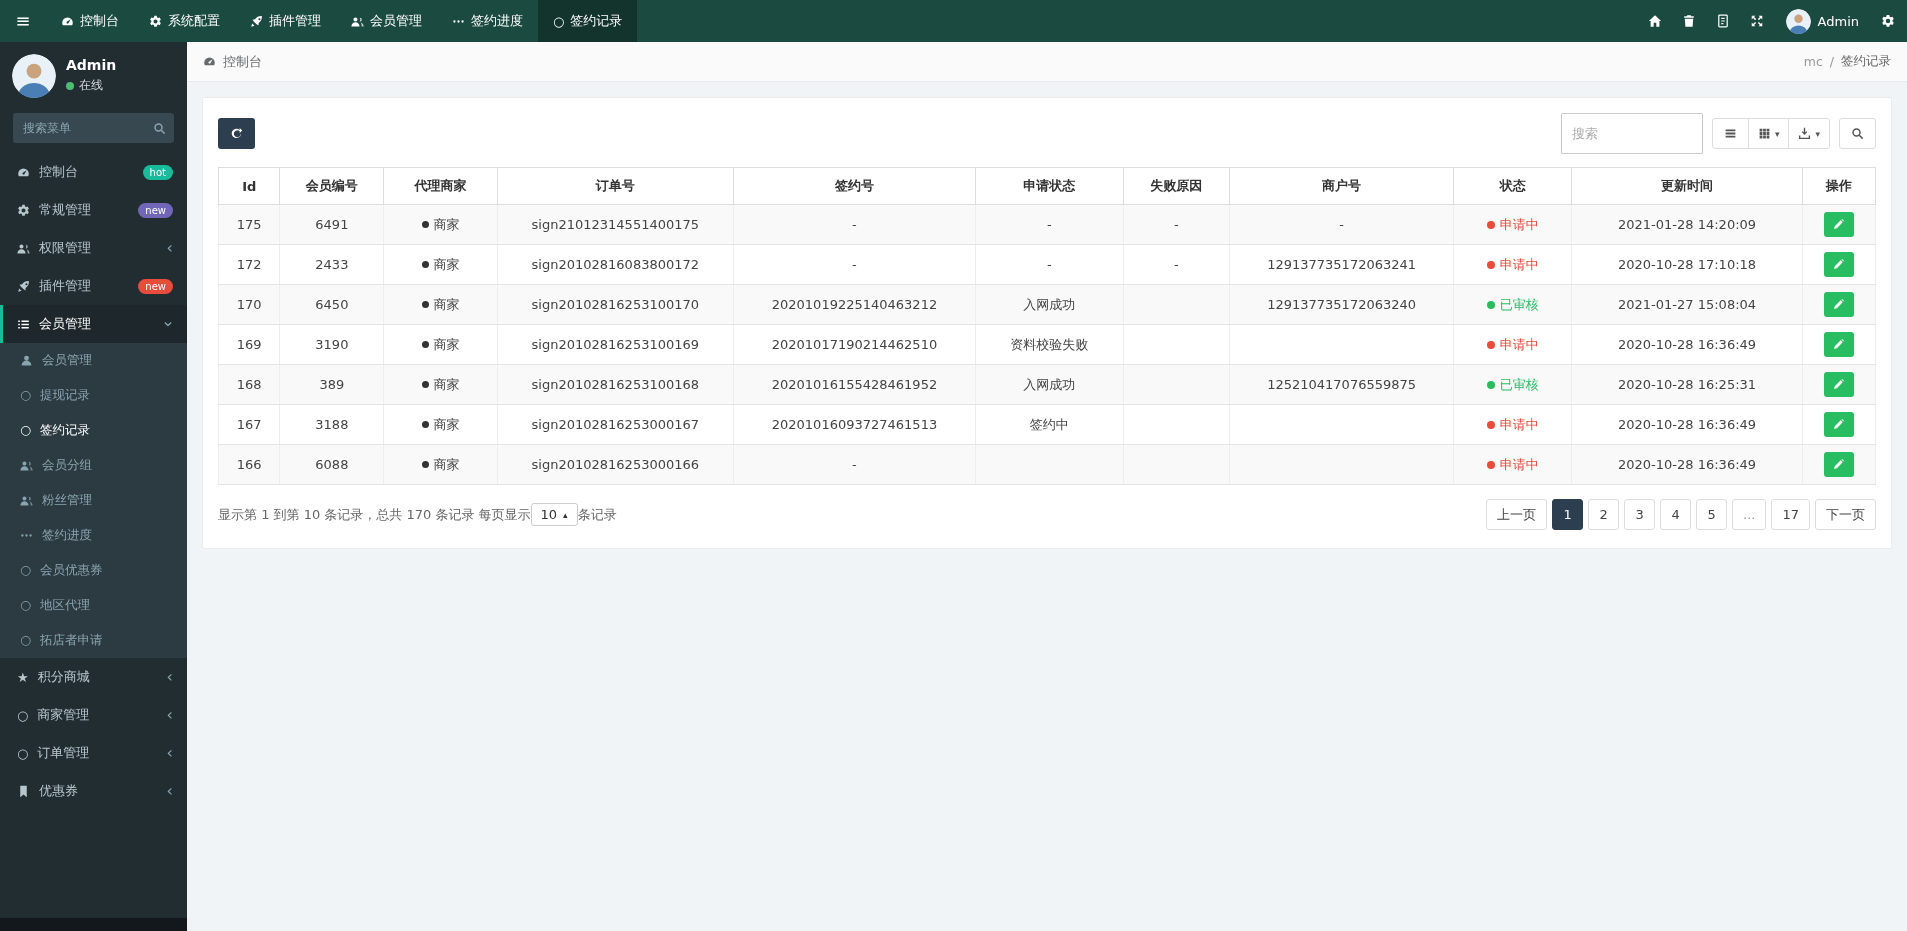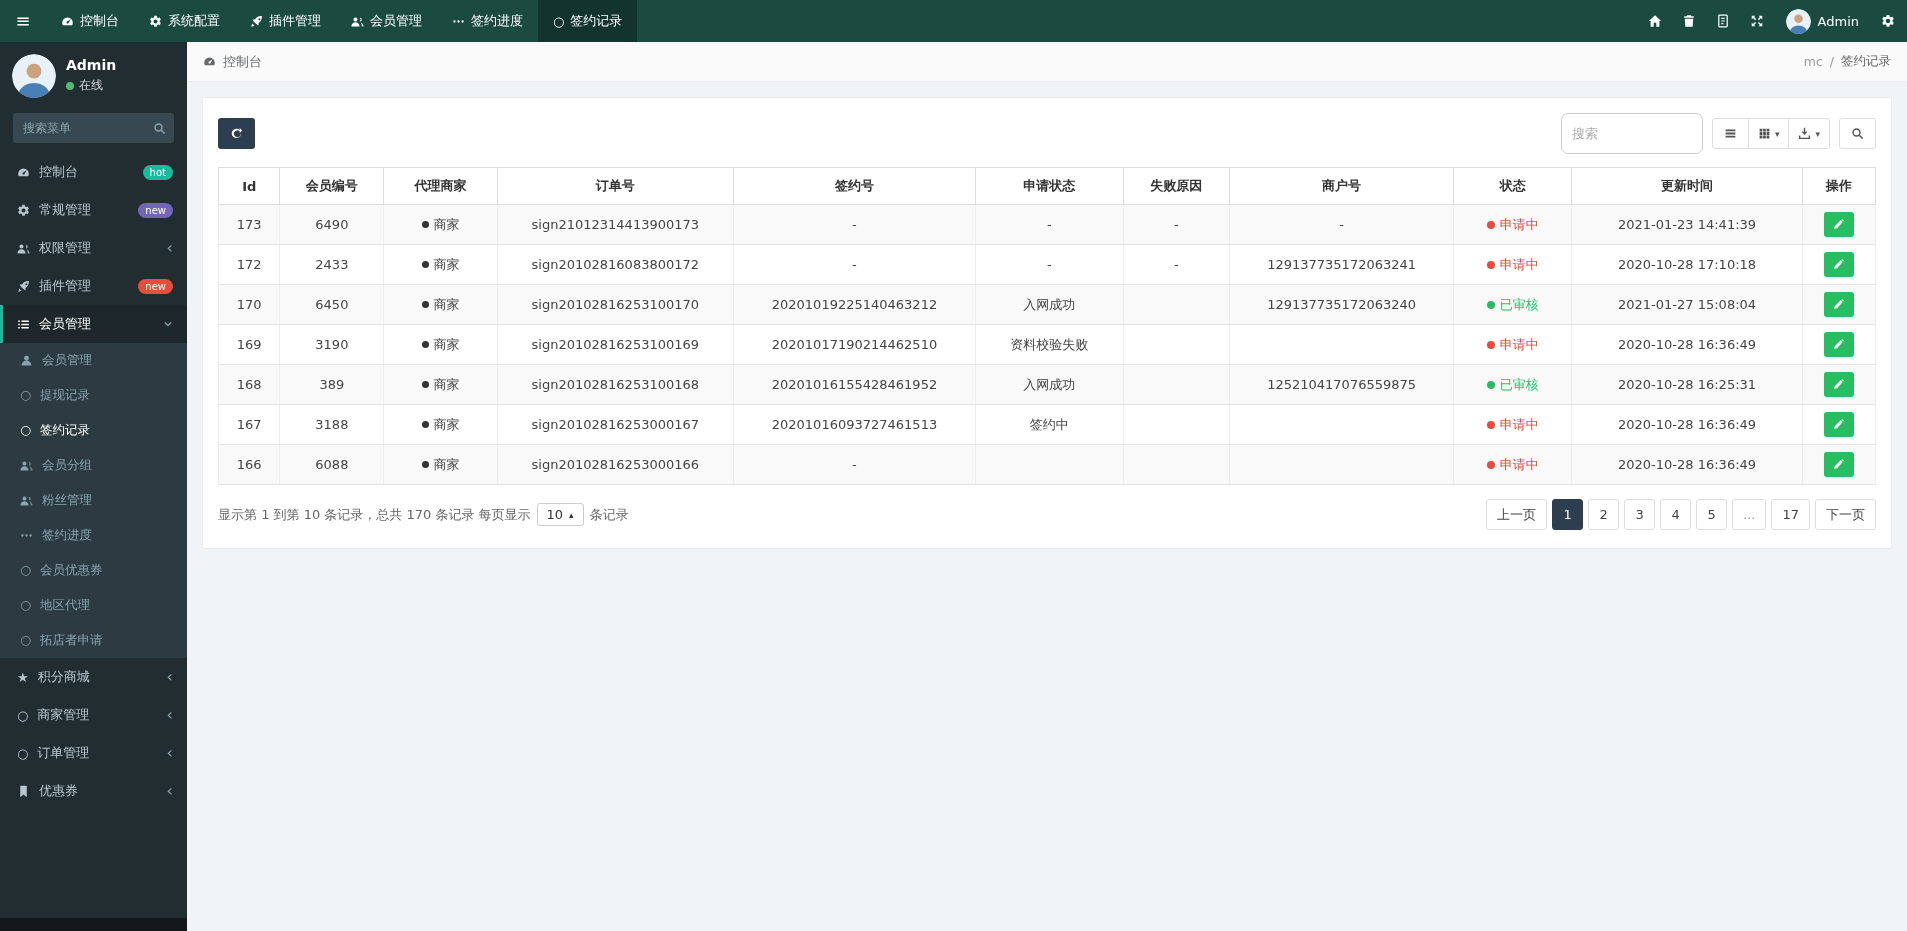--- a/index.html
+++ b/index.html
@@ -60,21 +60,21 @@
   .bc-right{display:flex;align-items:center;gap:7px;color:#999;font-size:12.5px}
   .bc-right .bc-current{color:#666}
   .content{padding:15px;flex:1;overflow:hidden}
   .panel{background:#fff;border:1px solid #ececec;border-radius:2px;padding:15px 15px 18px}
 
   
   .toolbar{display:flex;align-items:center;margin-bottom:13px}
   .btn-refresh{width:37px;height:31px;background:#2c3e50;color:#fff;border:none;border-radius:3px;cursor:pointer;display:flex;align-items:center;justify-content:center}
   .btn-refresh svg{width:13px;height:13px}
   .toolbar-right{margin-left:auto;display:flex;align-items:center;gap:9px}
-  .search-input{width:142px;height:41px;border:1px solid #ccc;border-radius:7px;padding:0 10px;font-size:13px;color:#555;outline:none;font-family:inherit}
+  .search-input{width:142px;height:41px;border:1px solid #ccc;border-radius:1px;padding:0 10px;font-size:13px;color:#555;outline:none;font-family:inherit}
   .search-input::placeholder{color:#aaa}
   .btn-group{display:flex}
   .btn-tool{height:31px;min-width:37px;background:#fff;border:1px solid #ddd;color:#555;display:flex;align-items:center;justify-content:center;gap:4px;padding:0 9px;cursor:pointer;font-family:inherit}
   .btn-group .btn-tool+.btn-tool{margin-left:-1px}
   .btn-group .btn-tool:first-child{border-radius:3px 0 0 3px}
   .btn-group .btn-tool:last-child{border-radius:0 3px 3px 0}
   .btn-single{border-radius:3px}
   .btn-tool svg{width:13px;height:13px}
   .caret{font-size:9px;color:#555}
 
@@ -95,21 +95,21 @@
   th:nth-child(9),td:nth-child(9){width:100px}
   th:nth-child(10),td:nth-child(10){width:195px}
   th:nth-child(11),td:nth-child(11){width:62px}
   .agent-dot{display:inline-block;width:7px;height:7px;border-radius:50%;background:#333;margin-right:5px;vertical-align:1px}
   .st-dot{display:inline-block;width:8px;height:8px;border-radius:50%;margin-right:5px;vertical-align:0}
   .btn-edit{width:30px;height:25px;border:none;border-radius:3px;cursor:pointer;color:#fff;display:inline-flex;align-items:center;justify-content:center}
   .btn-edit svg{width:11px;height:11px}
 
   
   .table-footer{display:flex;align-items:center;margin-top:14px}
-  .summary{color:#666;font-size:13px;display:flex;align-items:center;gap:6px}
+  .summary{color:#666;font-size:13px;display:flex;align-items:center;}
   .pagesize{border:1px solid #ccc;border-radius:3px;padding:3px 9px;display:inline-flex;align-items:center;gap:6px;background:#fff;cursor:pointer;color:#333}
   .pagesize .caret{font-size:9px;color:#333}
   .pagination{margin-left:auto;display:flex;gap:5px}
   .page-btn{min-width:31px;height:31px;border:1px solid #ddd;border-radius:3px;display:flex;align-items:center;justify-content:center;padding:0 10px;color:#444;background:#fff;cursor:pointer;font-size:13px}
   .page-btn.active{background:#2c3e50;border-color:#2c3e50;color:#fff}
   .page-btn.disabled{color:#999;cursor:default}
 </style>
 </head>
 <body>
 
@@ -485,30 +485,30 @@
                 <th>申请状态</th>
                 <th>失败原因</th>
                 <th>商户号</th>
                 <th>状态</th>
                 <th>更新时间</th>
                 <th>操作</th>
               </tr>
             </thead>
           <tbody id="table-body">
               <tr>
-                <td>173</td>
-                <td>6490</td>
+                <td>175</td>
+                <td>6491</td>
                 <td><span class="agent-dot"></span>商家</td>
-                <td>sign21012314413900173</td>
+                <td>sign21012314551400175</td>
                 <td>-</td>
                 <td>-</td>
                 <td>-</td>
                 <td>-</td>
                 <td><span class="status" style="color:#e74c3c"><span class="st-dot" style="background:#e74c3c"></span>申请中</span></td>
-                <td>2021-01-23 14:41:39</td>
+                <td>2021-01-28 14:20:09</td>
                 <td><button class="btn-edit" style="background:#29bd62">
                     <svg viewBox="0 0 16 16">
                       <path d="M11.2 1.8l3 3L5.5 13.5l-4 1 1-4zM12.3.7l1.1-.6 2.4 2.4-.6 1.1z"></path>
                     </svg>
                   </button></td>
               </tr>
               <tr>
                 <td>172</td>
                 <td>2433</td>
                 <td><span class="agent-dot"></span>商家</td>

